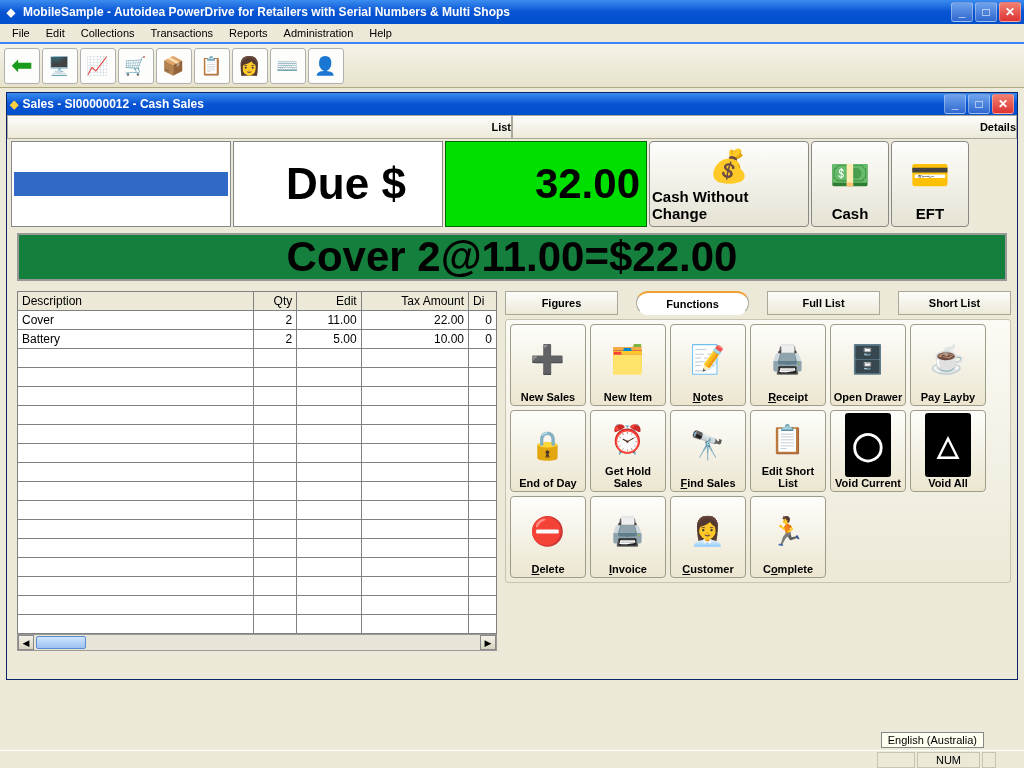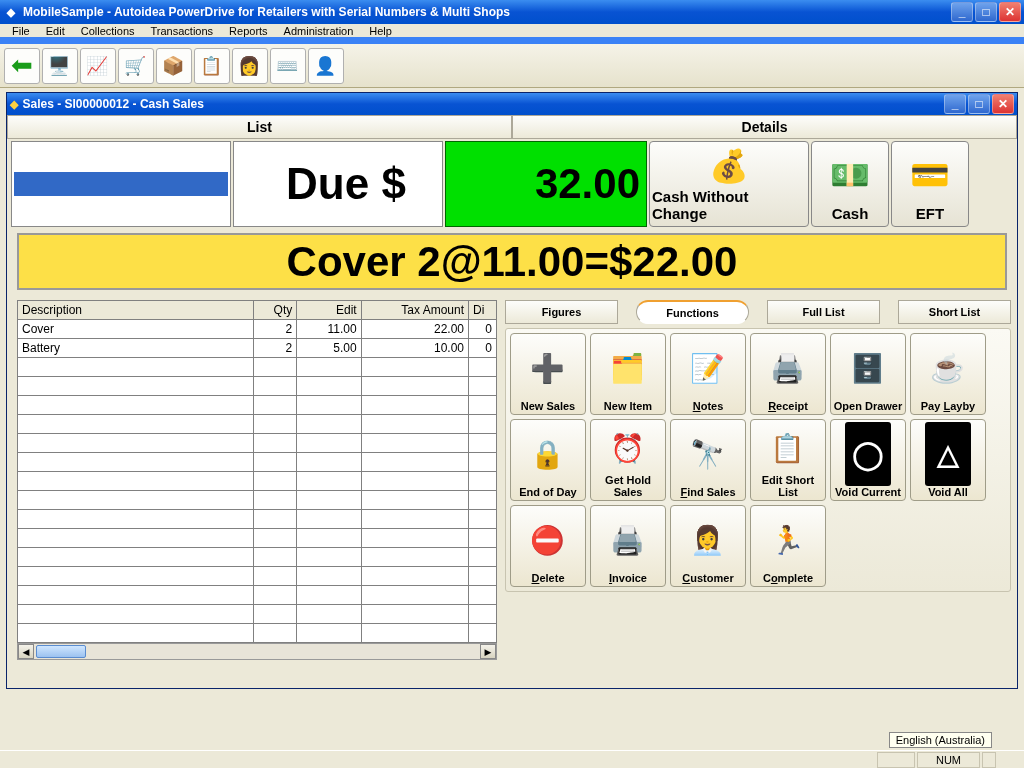--- a/index.html
+++ b/index.html
@@ -32,21 +32,21 @@
 }
 .min-btn { background: linear-gradient(#6fa3ec,#2f68cf); color:white;}
 .max-btn { background: linear-gradient(#6fa3ec,#2f68cf); color:white;}
 .close-btn { background: linear-gradient(#f08070,#d33);}
 
 .menubar {
   height: 20px;
   background: #ece9d8;
   display: flex; align-items: center;
   padding: 0 4px;
-  border-bottom: 7px solid #3b82f6;
+  border-bottom: 2px solid #3b82f6;
 }
 .menubar span { padding: 2px 8px; cursor: default; }
 
 .toolbar {
   height: 44px;
   background: linear-gradient(#f5f3e8,#e6e2cc);
   border-bottom: 1px solid #b0a880;
   display: flex; align-items: center; padding: 2px 4px; gap: 2px;
 }
 .tool-btn {
@@ -66,21 +66,21 @@
   height: 22px;
   background: linear-gradient(to bottom, #3b8df0 0%, #0853d3 50%, #0050cc 100%);
   display: flex; align-items: center; padding: 0 3px; color: white; font-weight: bold;
 }
 .inner-titlebar .title-text { flex:1; font-size: 12px;}
 .inner-body { background: #ece9d8; padding: 0; }
 
 .ld-row { display:flex; height: 24px; }
 .ld-tab {
   flex:1; border: 1px solid #aca899; background: linear-gradient(#fdfdfb,#ece9d8);
-  text-align: center; line-height: 22px; font-weight: bold; font-size: 14px;
+  text-align: right; line-height: 22px; font-weight: bold; font-size: 11px;
 }
 
 .due-row { display:flex; padding: 2px 4px; gap: 2px; align-items:stretch; height: 90px; }
 .due-browse {
   width: 220px; border:1px solid #888; background: white;
   display:flex;align-items:center;justify-content:stretch;
 }
 .blue-bar { height: 24px; background: #3169c6; margin: 0 2px; flex:1;}
 .due-label {
   width: 210px; border:1px solid #888; background: white;
@@ -94,21 +94,21 @@
 }
 .pay-btn {
   border: 1px solid #888; background: linear-gradient(#fdfdfb,#e6e3d4);
   border-radius: 4px; display:flex;flex-direction:column;align-items:center;justify-content:flex-end;
   font-weight:bold; font-size:15px; padding: 2px 2px 4px 2px;
 }
 .pay1 { width: 160px;} .pay2{ width:78px;} .pay3{width:78px;}
 .pay-icon { flex:1; display:flex;align-items:center;justify-content:center; font-size:32px;}
 
 .summary-box {
-  margin: 4px 10px 10px 10px; height: 57px; border: 2px solid #999; background: #fde047;
+  margin: 4px 10px 10px 10px; height: 48px; border: 2px solid #999; background: #15803d;
   display:flex;align-items:center;justify-content:center;
   font-size: 42px; font-weight: bold;
 }
 
 .lower { display:flex; padding: 0 6px 6px 10px; gap: 8px; height: 388px;}
 .table-wrap { width: 480px; display:flex; flex-direction:column; }
 table.grid {
   border-collapse: collapse; width: 100%; background: white; font-size: 12px;
 }
 table.grid th, table.grid td {
@@ -130,21 +130,21 @@
 .sub-tab.active { background: white; border-top:2px solid #f0a030; border-bottom-color:white;border-radius:12px;}
 .func-grid { display:grid; grid-template-columns: repeat(6, 76px); grid-auto-rows: 82px; gap: 4px; padding:4px; background: linear-gradient(#fbfaf4,#ece9d8); border:1px solid #c8c4b0; border-radius:3px;}
 .func-btn {
   border:1px solid #9f9c88; border-radius:4px; background:linear-gradient(#fdfdfb,#ece6d0);
   display:flex;flex-direction:column;align-items:center;justify-content:flex-end;
   font-size:11px; font-weight:bold; padding:2px; text-align:center;
 }
 .func-icon { flex:1; display:flex;align-items:center;justify-content:center; font-size:28px;}
 
 .lang-ind {
-  position:absolute; right: 32px; bottom: 20px;
+  position:absolute; right: 40px; bottom: 20px;
   border:1px solid #888; background: #fffff0; padding: 1px 6px; font-size:11px;
 }
 .statusbar {
   position:absolute; bottom:0; left:0; right:0; height:18px;
   background:#ece9d8; border-top:1px solid #fff; display:flex; justify-content:flex-end; align-items:center; padding-right:28px; font-size:11px;
 }
 .statusbar .cell { border:1px solid #c8c4b0; padding:0 18px; height:16px; line-height:14px; margin-left:2px;}
 .underline { text-decoration: underline; }
 </style>
 </head>

